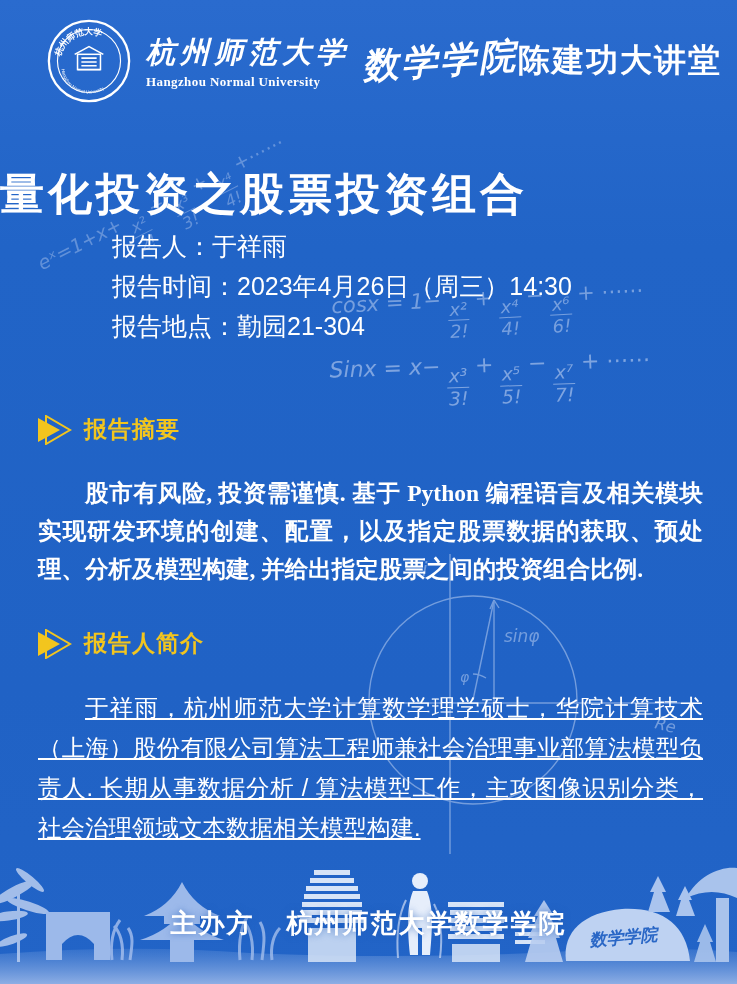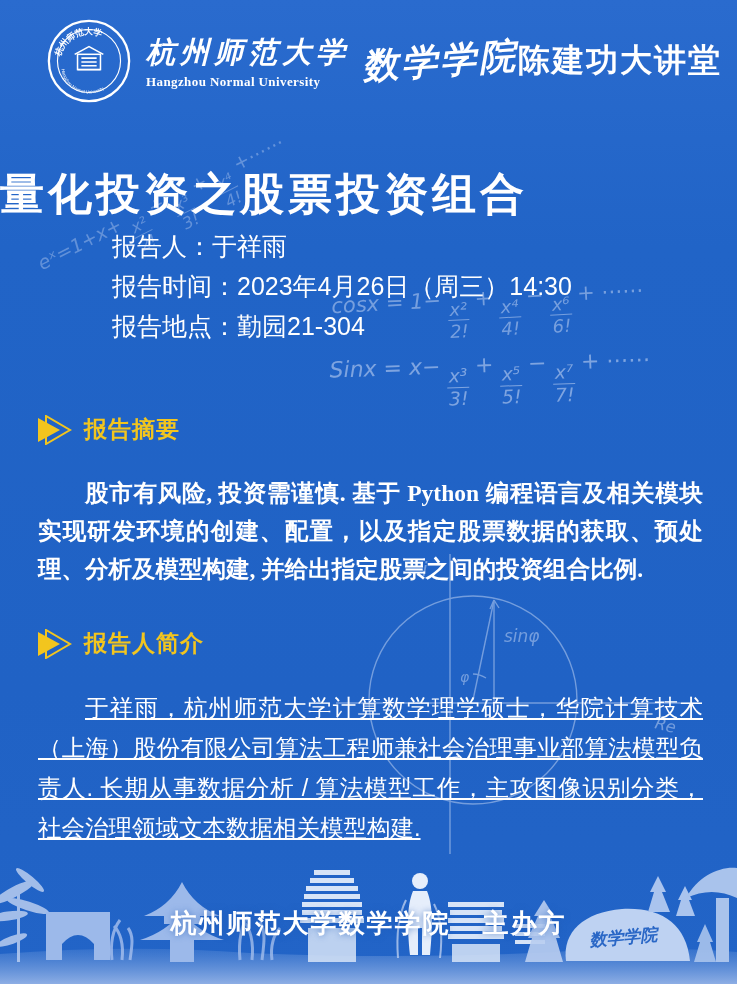--- a/index.html
+++ b/index.html
@@ -257,17 +257,17 @@
     </g>
 
     <g fill="#a9c3ec">
       <path d="M686,44 C698,22 720,12 737,14 L737,44 Q712,32 686,44 Z"></path>
       <rect x="716" y="44" width="13" height="64"></rect>
       <path d="M694,108 L700,88 L697,88 L705,70 L713,88 L710,88 L716,108 Z" opacity=".9"></path>
     </g>
   </svg>
 
   <div class="organizer">
+    <span>主办方</span>
     <span>杭州师范大学数学学院</span>
-    <span>主办方</span>
   </div>
 
 </div>
 
 </body></html>

